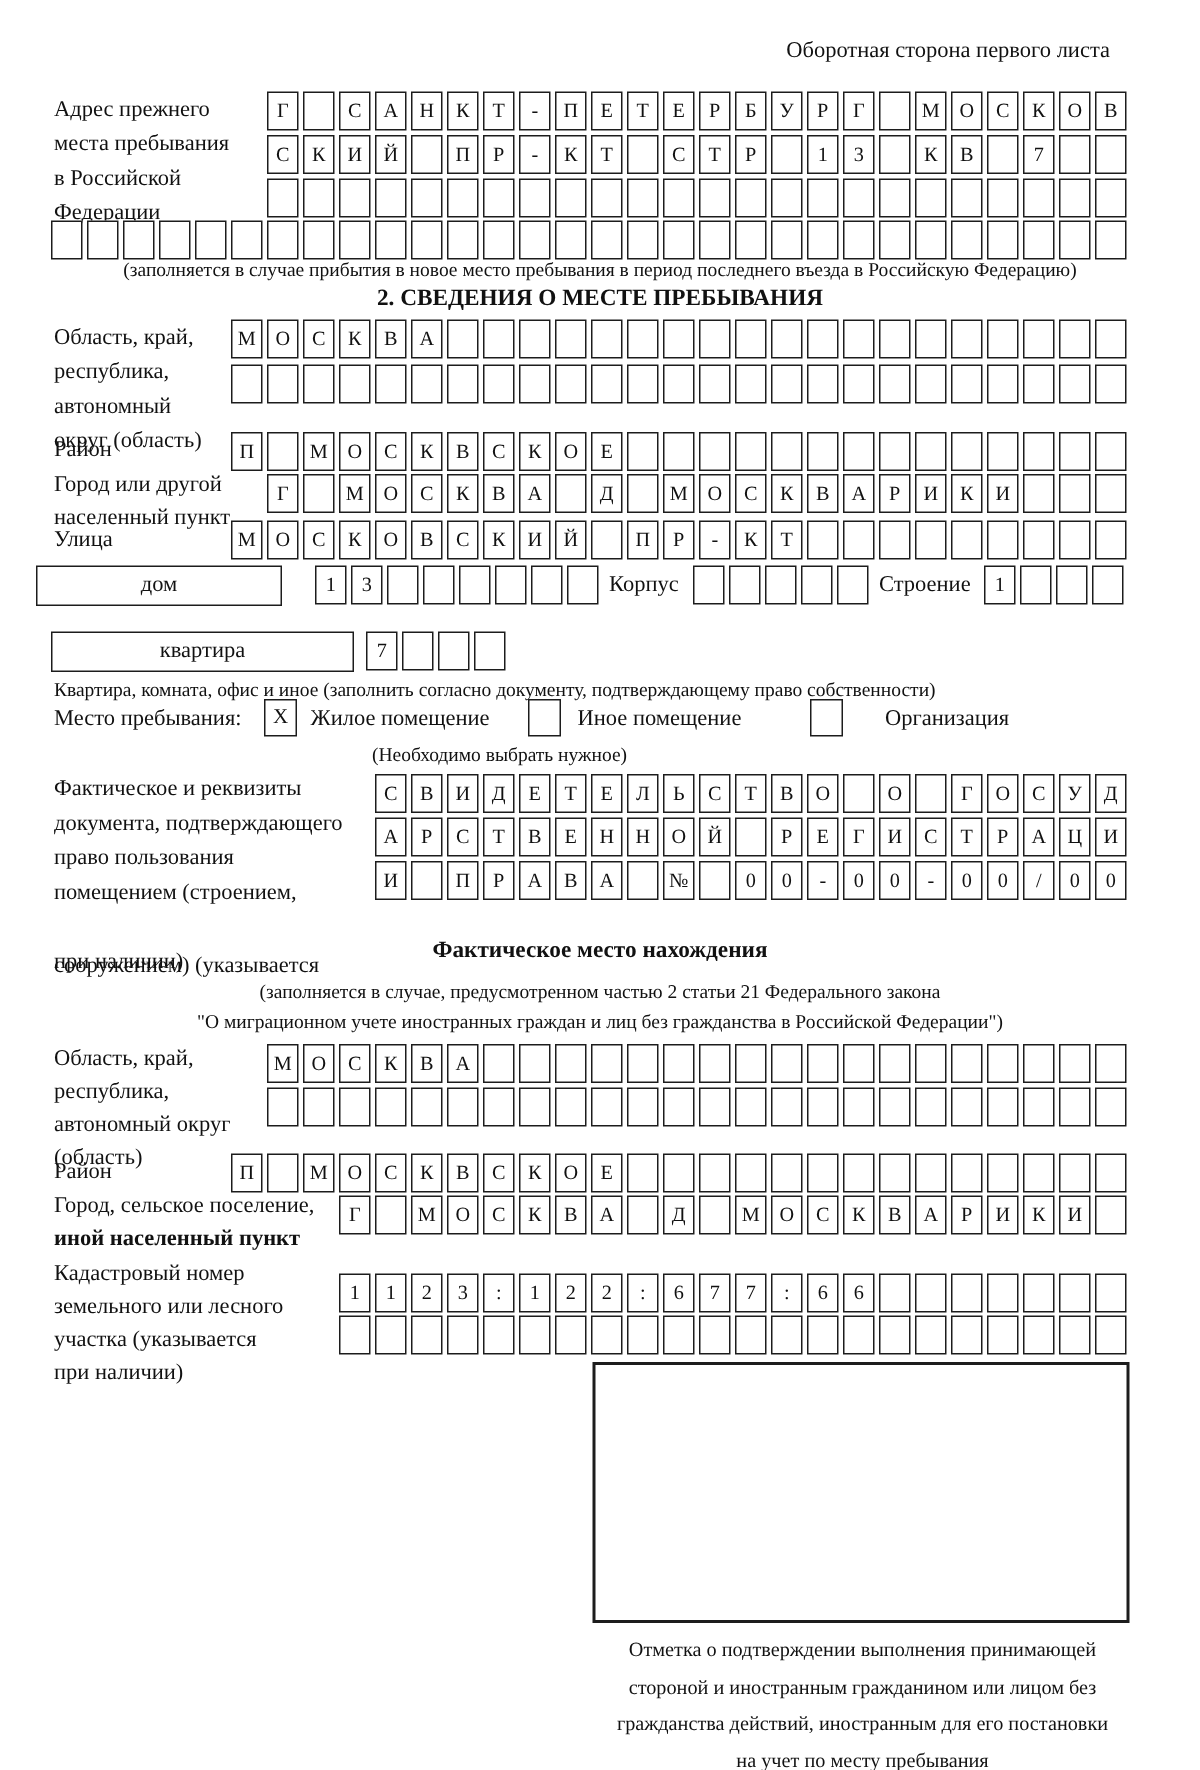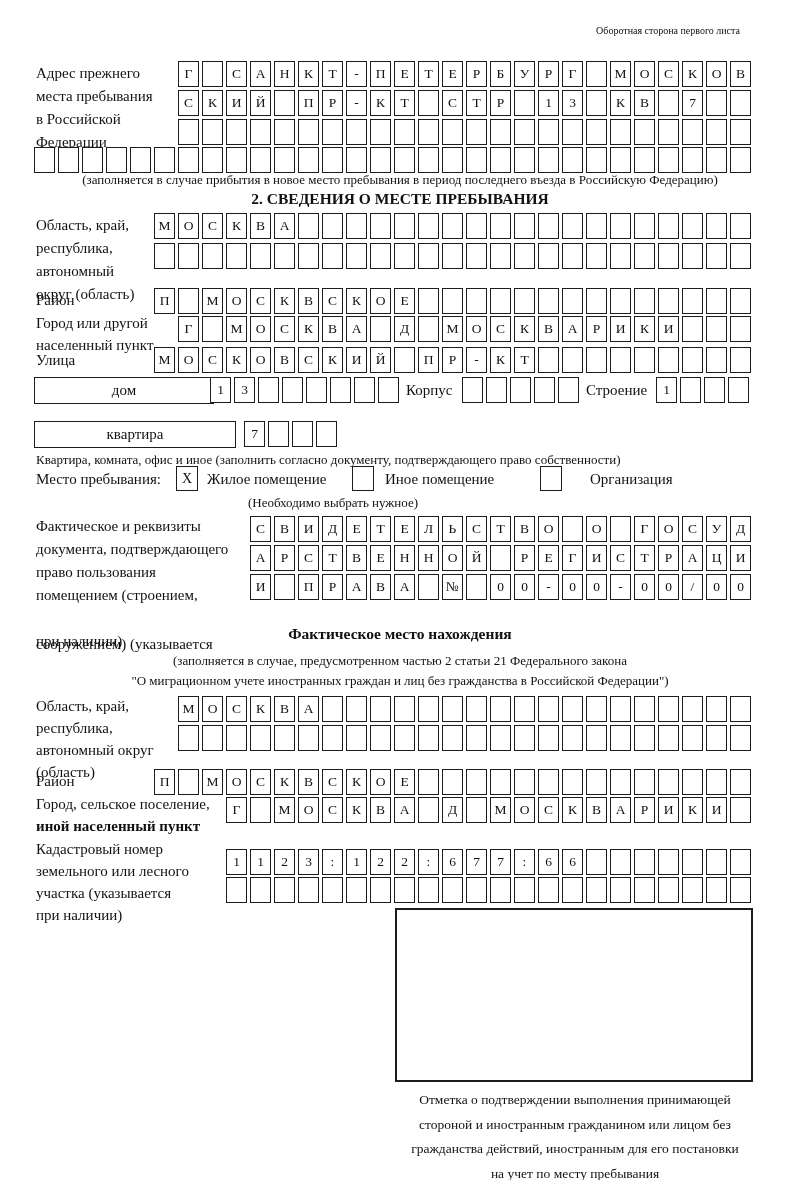--- a/index.html
+++ b/index.html
@@ -26,21 +26,21 @@
     display:flex;align-items:center;justify-content:center;font-size:14px;background:#fff;
   }
   .stampbox{position:absolute;box-sizing:border-box;border:2px solid #1c1c1c;background:#fff;}
   .caption-block{position:absolute;text-align:center;font-size:13.5px;line-height:24.5px;}
 </style>
 </head>
 <body>
 
 <div class="page">
 
-  <div class="t" style="top:25px;right:60px;font-size:10px;">Оборотная сторона первого листа</div>
+  <div class="t" style="top:25px;right:60px;font-size:15px;">Оборотная сторона первого листа</div>
 
   <div class="t" style="left:36px;top:64px;">Адрес прежнего</div>
   <div class="t" style="left:36px;top:87px;">места пребывания</div>
   <div class="t" style="left:36px;top:110px;">в Российской</div>
   <div class="t" style="left:36px;top:133px;">Федерации</div>
 
   <div class="char-row" style="left:178px;top:61px;">
       <div class="cell">Г</div>
       <div class="cell"></div>
       <div class="cell">С</div>
@@ -294,21 +294,21 @@
       <div class="cell"></div>
       <div class="cell"></div>
       <div class="cell"></div>
       <div class="cell"></div>
       <div class="cell"></div>
       <div class="cell"></div>
       <div class="cell"></div>
       <div class="cell"></div>
     </div>
 
-  <div class="widebox" style="left:34px;top:377px;width:180px;">дом</div>
+  <div class="widebox" style="left:24px;top:377px;width:164px;">дом</div>
   <div class="char-row" style="left:210px;top:377px;">
       <div class="cell">1</div>
       <div class="cell">3</div>
       <div class="cell"></div>
       <div class="cell"></div>
       <div class="cell"></div>
       <div class="cell"></div>
       <div class="cell"></div>
       <div class="cell"></div>
     </div>
@@ -328,21 +328,21 @@
       <div class="cell"></div>
     </div>
 
   <div class="widebox" style="left:34px;top:421px;width:202px;">квартира</div>
   <div class="char-row" style="left:244px;top:421px;">
       <div class="cell">7</div>
       <div class="cell"></div>
       <div class="cell"></div>
       <div class="cell"></div>
     </div>
-  <div class="t small" style="left:36px;top:452px;">Квартира, комната, офис и иное (заполнить согласно документу, подтверждающего право собственности)</div>
+  <div class="t small" style="left:36px;top:452px;">Квартира, комната, офис и иное (заполнить согласно документу, подтверждающему право собственности)</div>
 
   <div class="t" style="left:36px;top:470px;">Место пребывания:</div>
   <div class="checkbox" style="left:176px;top:466px;">X</div>
   <div class="t" style="left:207px;top:470px;">Жилое помещение</div>
   <div class="checkbox" style="left:352px;top:466px;"></div>
   <div class="t" style="left:385px;top:470px;">Иное помещение</div>
   <div class="checkbox" style="left:540px;top:466px;"></div>
   <div class="t" style="left:590px;top:470px;">Организация</div>
   <div class="t small" style="left:248px;top:495px;">(Необходимо выбрать нужное)</div>
 

